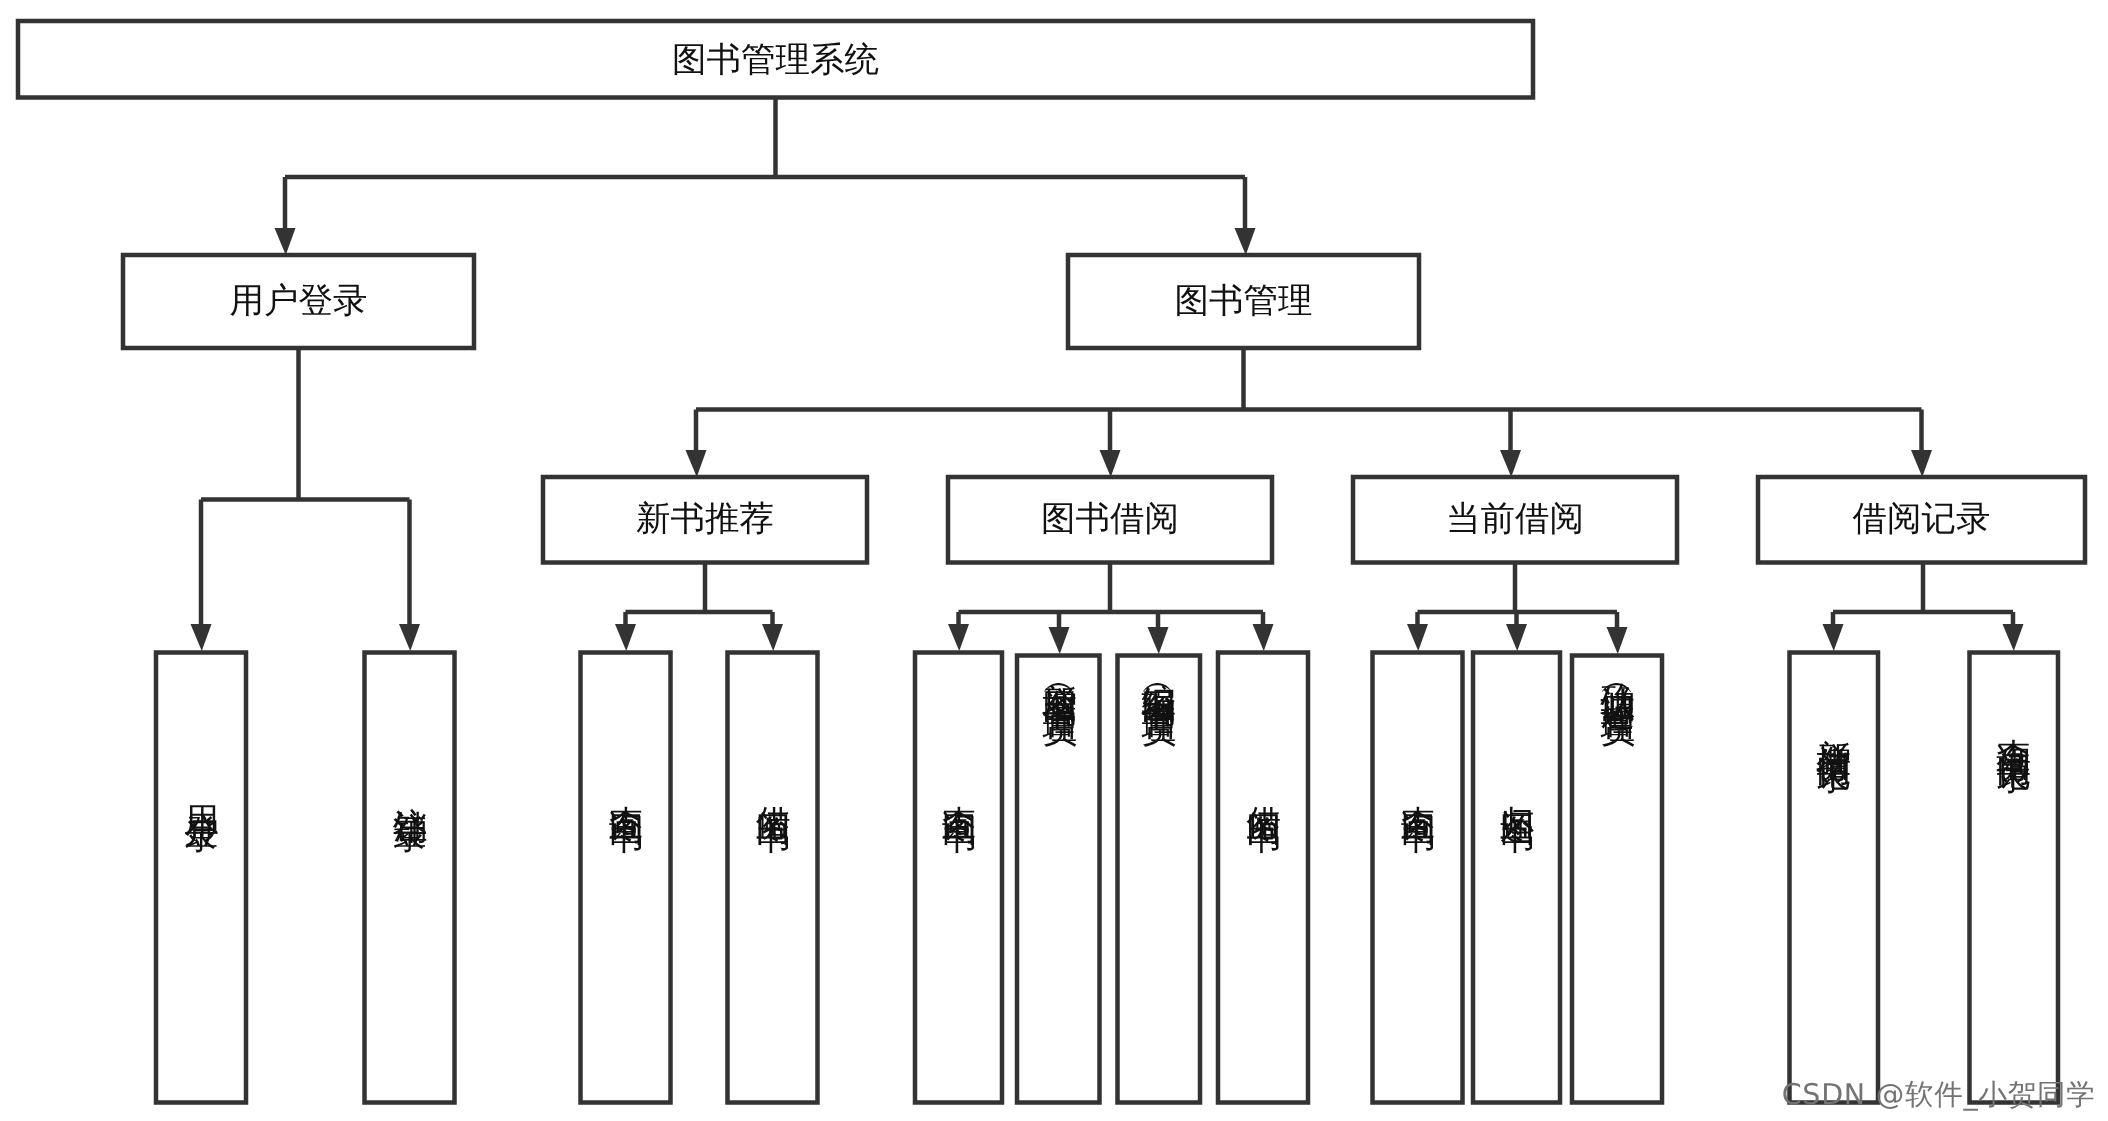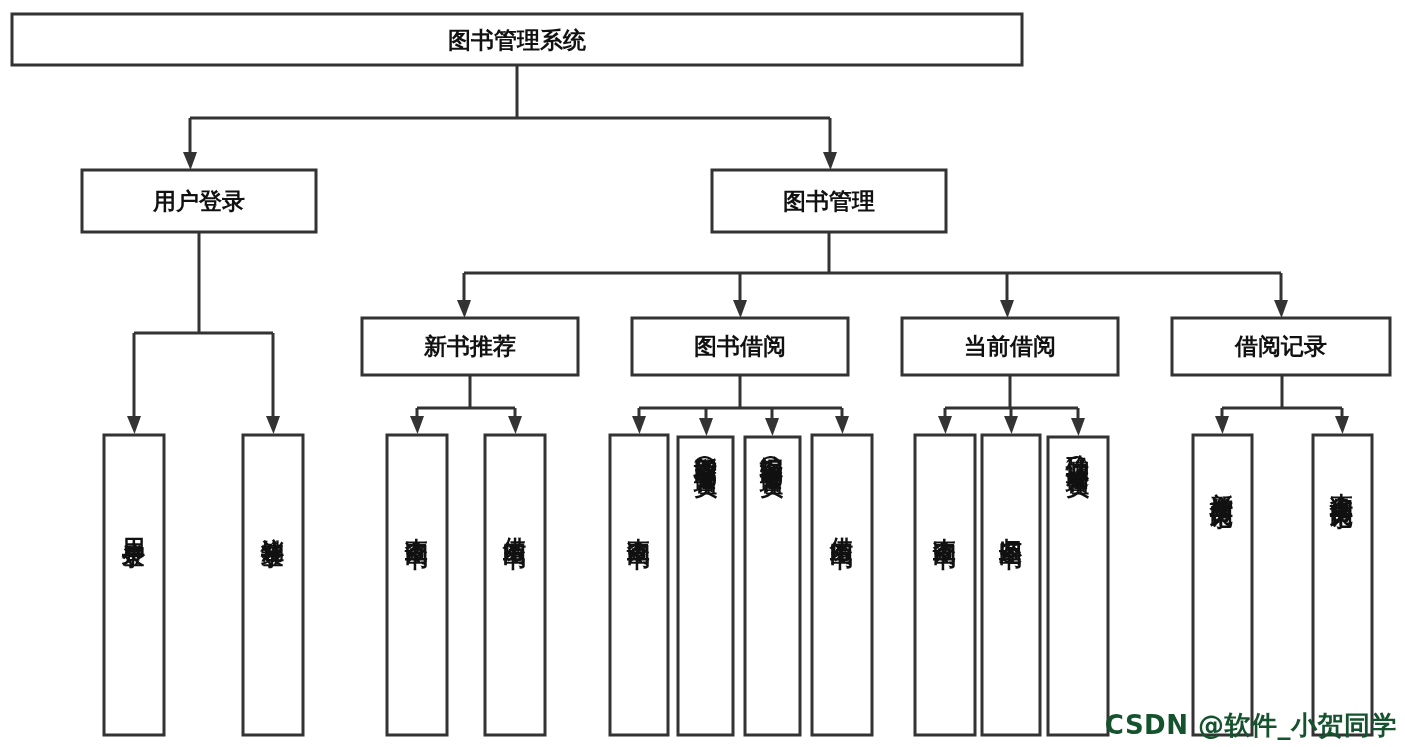--- a/index.html
+++ b/index.html
@@ -1,40 +1,40 @@
 <!DOCTYPE html>
 <html><head>
 <meta charset="utf-8">
 <style>
   html,body{margin:0;padding:0;background:#ffffff;}
   body{
     font-family:"DejaVu Sans","Liberation Sans",sans-serif;
     width:1405px;height:747px;overflow:hidden;position:relative;
   }
-  #diagram-root{position:relative;width:1405px;height:747px;font-weight:bold;}
+  #diagram-root{position:relative;width:1405px;height:747px;}
   svg#tree-svg{position:absolute;left:0;top:0;width:1405px;height:747px;display:block;}
   .node-box{fill:#ffffff;stroke:#333333;stroke-width:3;}
   .link-line{stroke:#333333;stroke-width:3;fill:none;}
   .arrow-head{fill:#333333;stroke:none;}
   .node-label-h{
     font-family:"DejaVu Sans","Liberation Sans",sans-serif;
     font-size:23px;fill:#111111;text-anchor:middle;dominant-baseline:middle;
     white-space:pre;
   }
   .node-label-v{
     font-family:"DejaVu Sans","Liberation Sans",sans-serif;
     font-size:23px;fill:#111111;text-anchor:middle;
     writing-mode:vertical-rl;
     glyph-orientation-vertical:0;
     letter-spacing:3px;
   }
   .watermark{
     position:absolute;right:8px;bottom:4px;
     font-family:"DejaVu Sans","Liberation Sans",sans-serif;
-    font-size:26px;color:#14532d;letter-spacing:0.5px;
+    font-size:19px;color:#737373;letter-spacing:0.5px;
     pointer-events:none;user-select:none;white-space:nowrap;
   }
 </style>
 </head>
 <body>
 
 <div id="diagram-root">
 
   <svg id="tree-svg" viewBox="0 0 1405 747">
     <defs>

